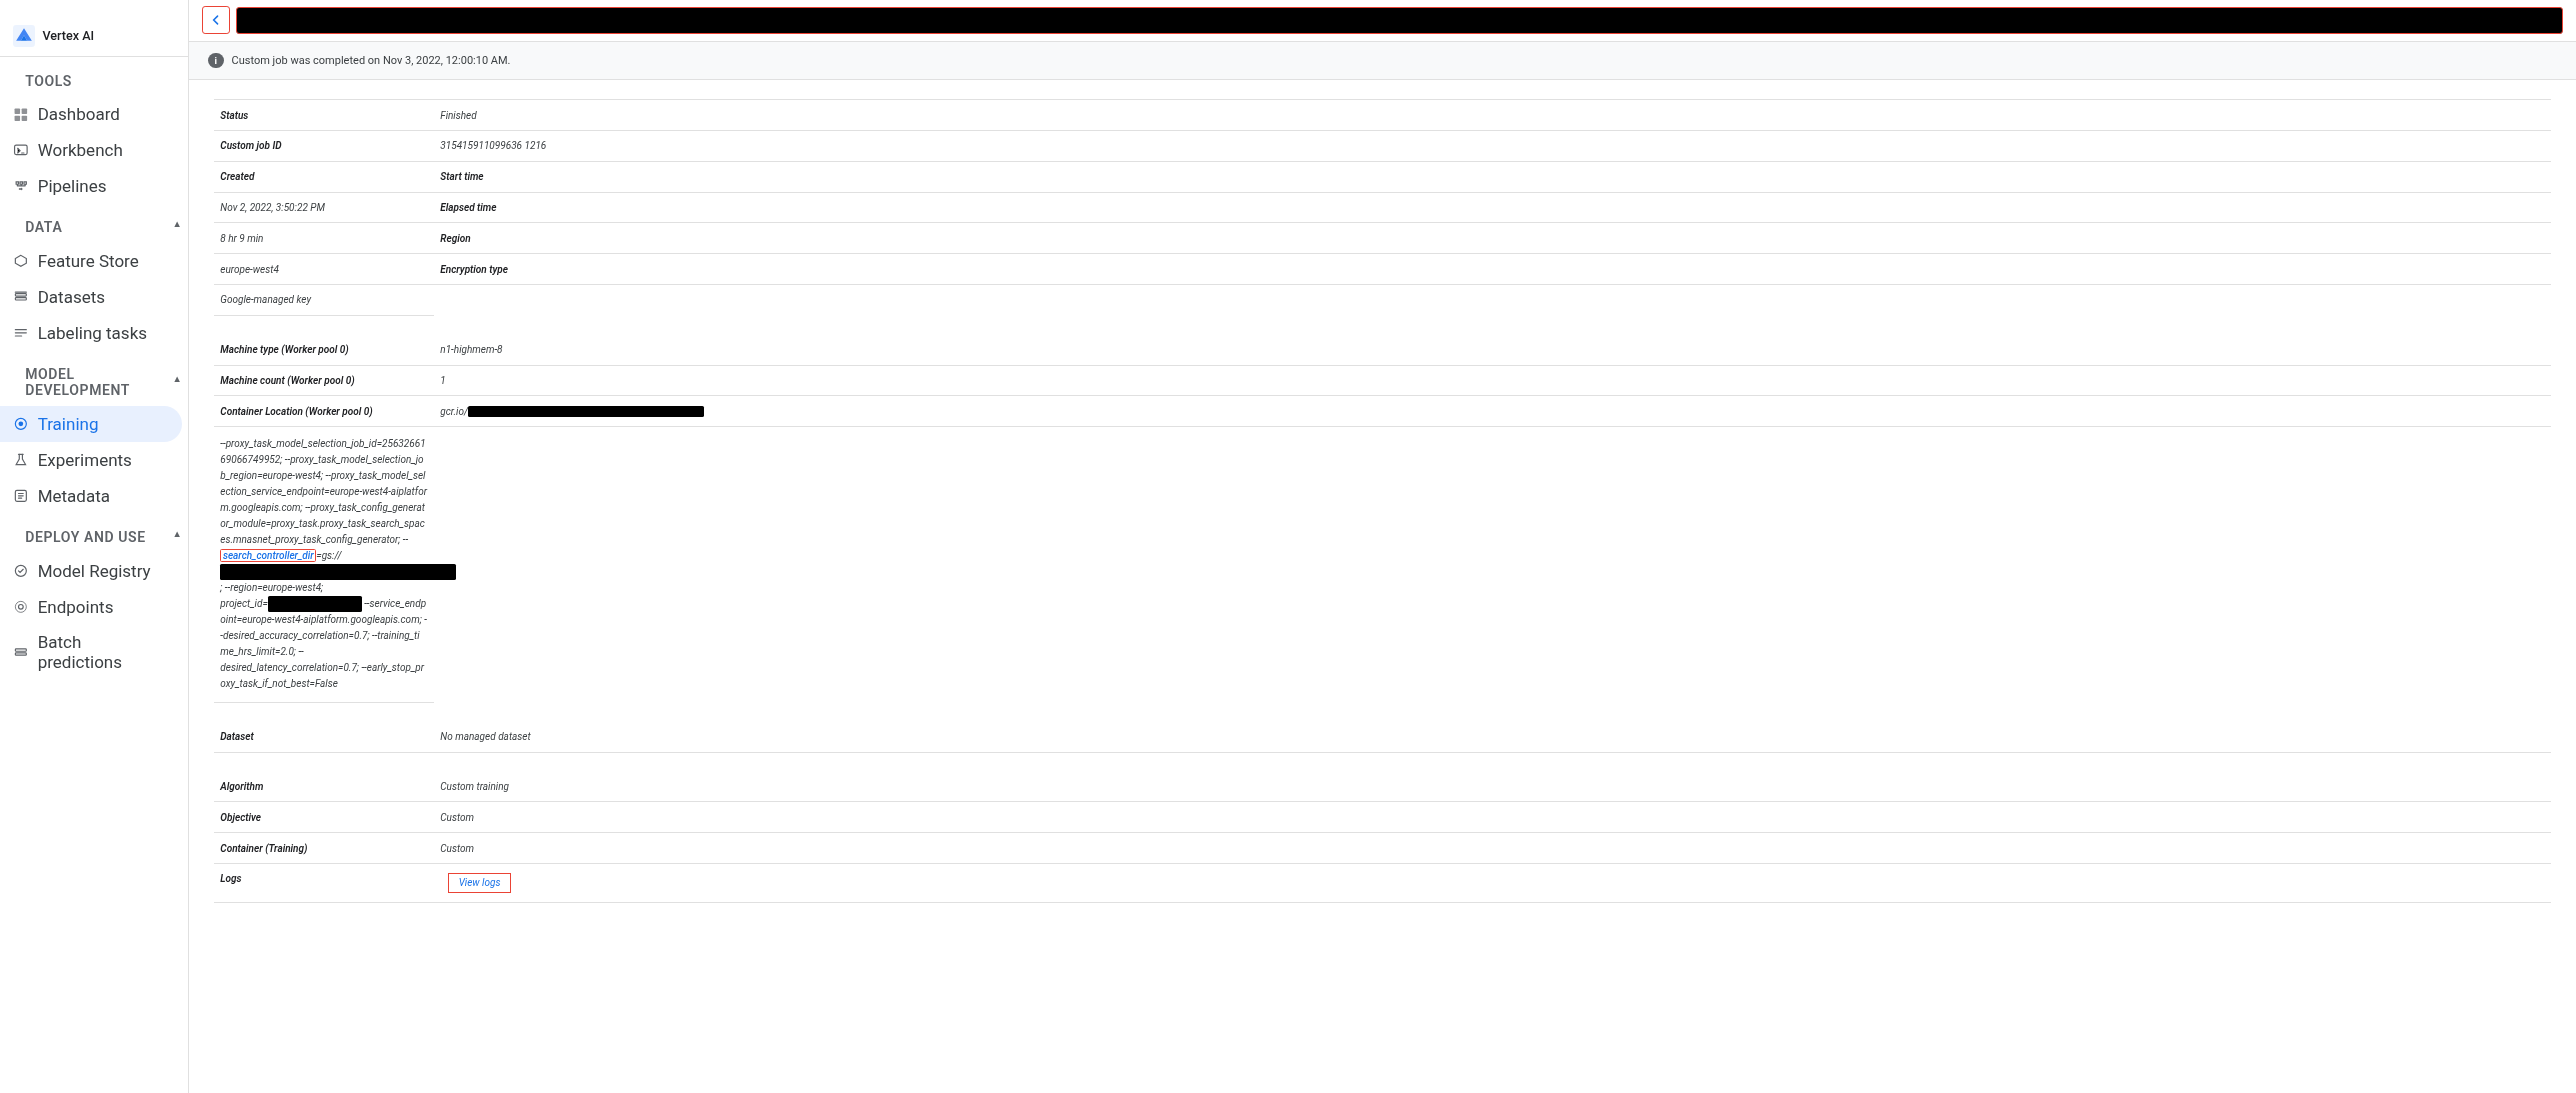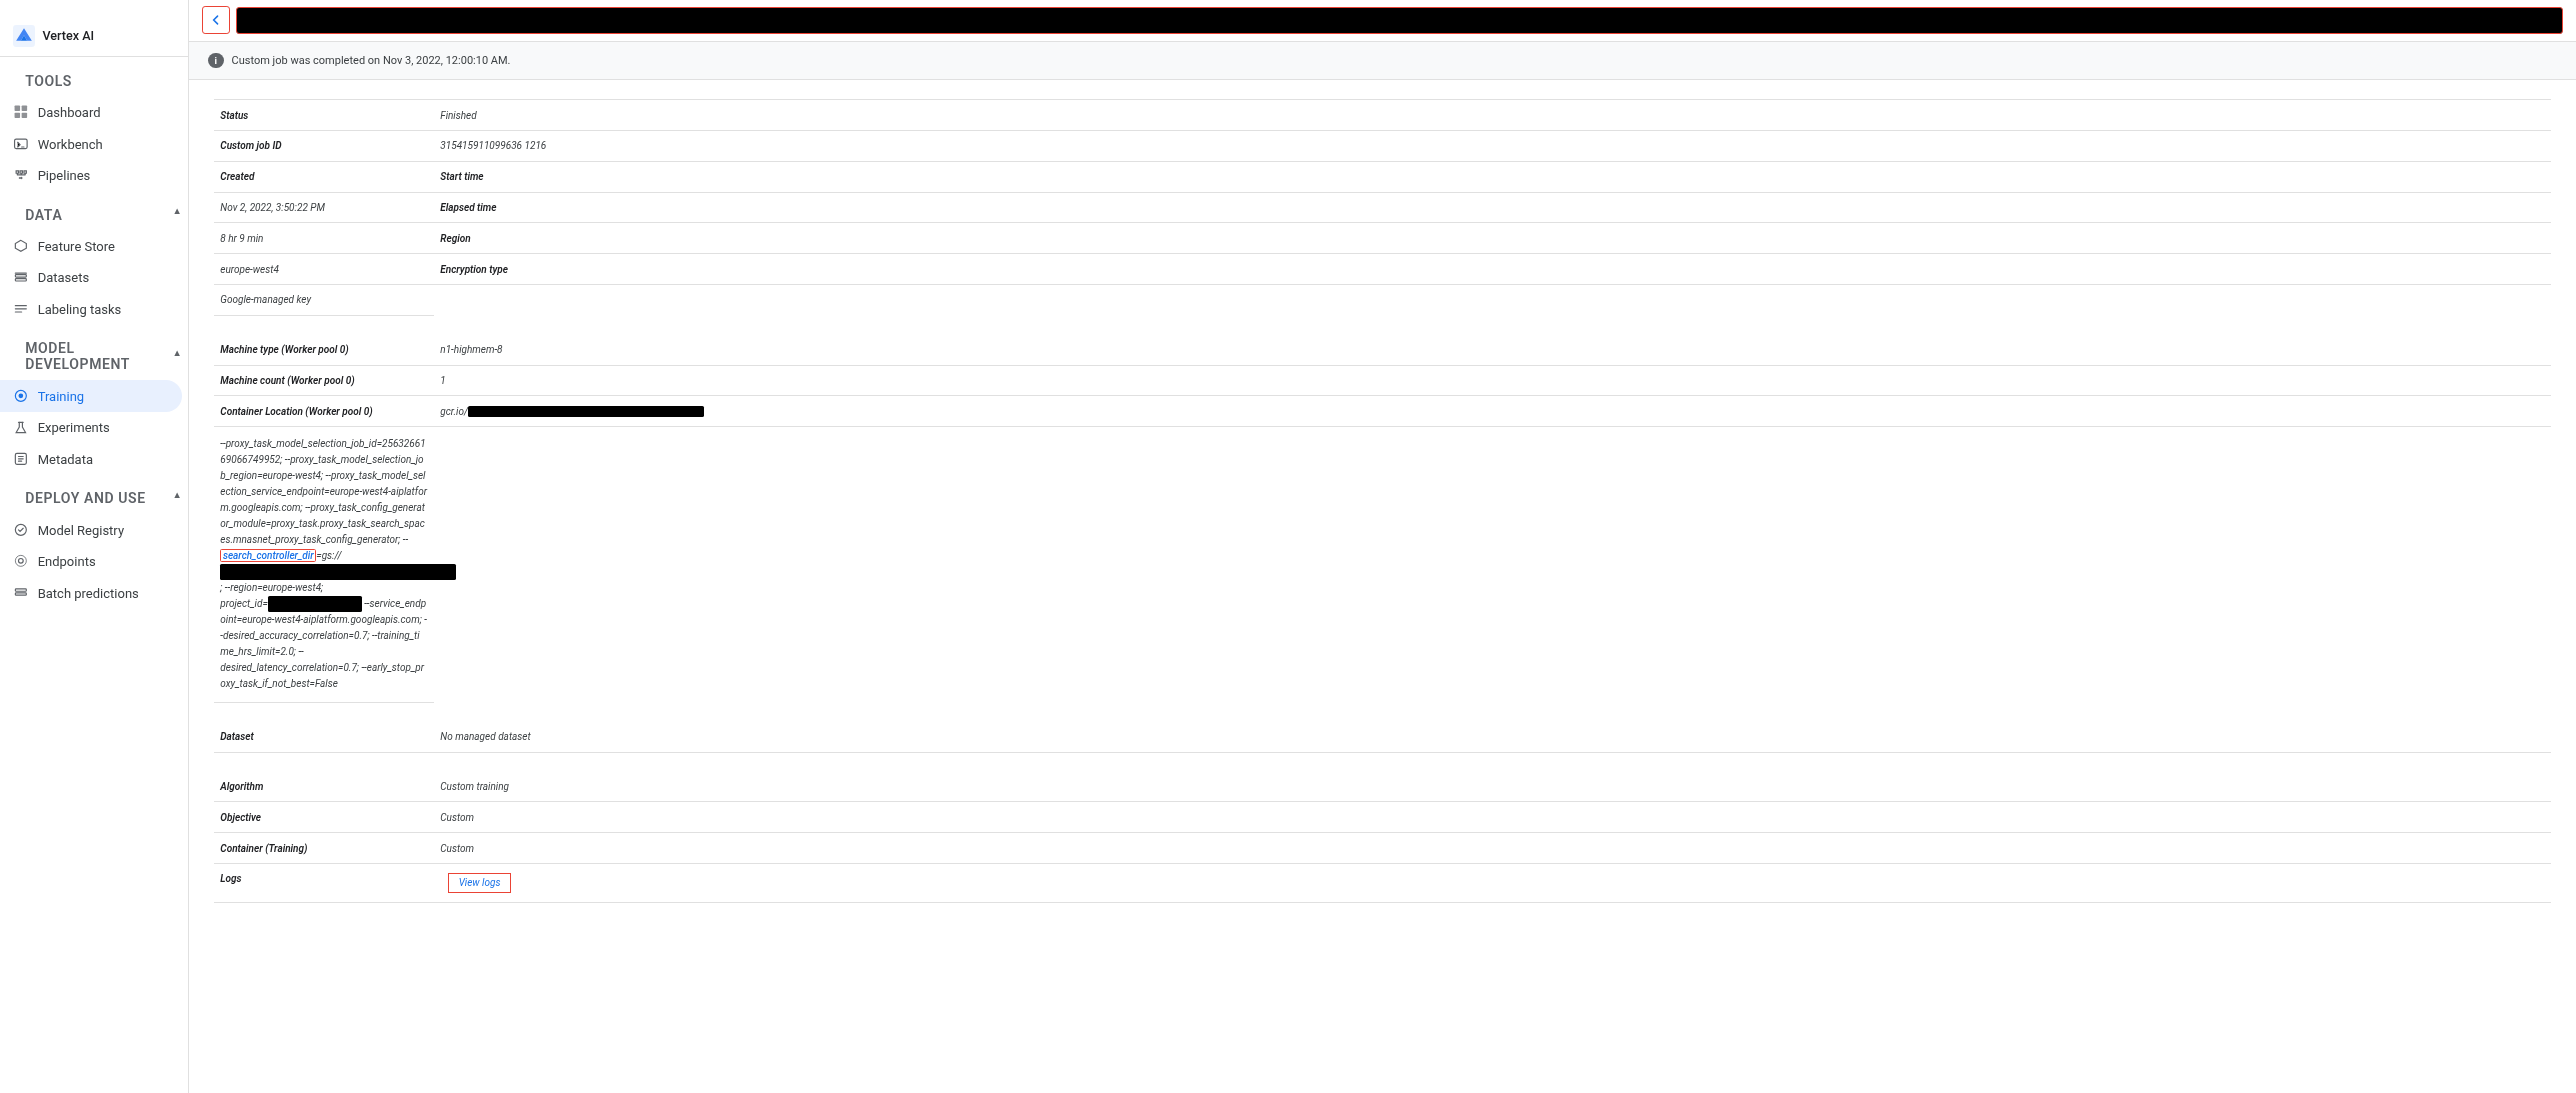--- a/index.html
+++ b/index.html
@@ -36,28 +36,28 @@
     .sidebar-section-label {
       font-size: 14px;
       font-weight: 600;
       color: #5f6368;
       letter-spacing: 0.6px;
       padding: 12.6px 12.6px 4.7px 12.6px;
       text-transform: uppercase;
     }
     .sidebar-item {
       display: flex;
-      align-items: flex-end;
+      align-items: center;
       gap: 9.4px;
       padding: 7.9px 12.6px;
       cursor: pointer;
       border-radius: 0 19px 19px 0;
       margin-right: 6.3px;
       color: #3c4043;
-      font-size: 13px;
+      font-size: 17px;
     }
     .sidebar-item.active {
       background: #e8f0fe;
       color: #1a73e8;
       font-weight: 400;
     }
     .sidebar-item .icon {
       width: 15.7px;
       height: 15.7px;
       display: flex;

